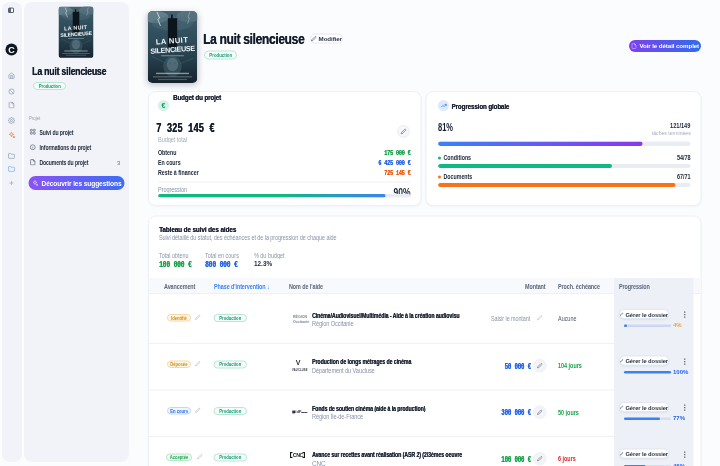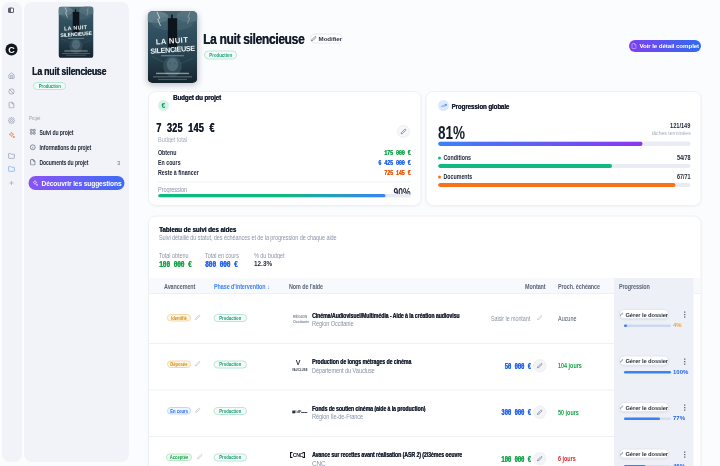--- a/index.html
+++ b/index.html
@@ -182,21 +182,21 @@
 </div>
 
 <div class="abs card" id="prog" style="left:425.5px;top:91px;width:276px;height:115px;">
   <div class="abs" style="left:11.5px;top:8px;width:11px;height:11px;border-radius:50%;background:#dbeafe;display:flex;align-items:center;justify-content:center;">
     <svg width="6.5" height="6.5" viewBox="0 0 24 24" fill="none" stroke="#2563eb" stroke-width="2.4">
           <path d="M3 17l6-6 4 4 8-8"></path>
           <path d="M15 7h6v6"></path>
         </svg>
   </div>
   <div class="abs" style="left:25px;top:10px;font-size:7.8px;font-weight:bold;color:#1b2334;letter-spacing:-0.15px;text-shadow:.25px 0 currentColor;"><span class="sx">Progression globale</span></div>
-  <div class="abs" style="left:11.5px;top:30px;font-size:18px;font-weight:bold;color:#151d2c;"><span class="sx" style="transform:scaleX(.75);">81%</span></div>
+  <div class="abs" style="left:11.5px;top:30px;font-size:10px;font-weight:bold;color:#151d2c;"><span class="sx" style="transform:scaleX(.75);">81%</span></div>
   <div class="abs" style="right:10px;top:29px;font-size:7px;font-weight:bold;color:#1b2334;text-align:right;"><span class="sxr">121/149</span></div>
   <div class="abs" style="right:10px;top:37.5px;font-size:6px;color:#a4abba;text-align:right;"><span class="sxr" style="transform:scaleX(.85);">tâches terminées</span></div>
   <div class="abs track" style="left:11.5px;right:10px;top:49.5px;height:4.5px;">
     <div class="fill" style="width:81%;background:linear-gradient(90deg,#3b82f6,#8b37f0);"></div>
   </div>
   <div class="abs" style="left:11.5px;top:64.7px;width:3px;height:3px;border-radius:50%;background:#10b981;"></div>
   <div class="abs" style="left:17px;top:62px;font-size:6.6px;font-weight:bold;color:#20293a;"><span class="sx">Conditions</span></div>
   <div class="abs" style="right:10px;top:62px;font-size:6.8px;font-weight:bold;color:#1b2334;"><span class="sxr">54/78</span></div>
   <div class="abs track" style="left:11.5px;right:10px;top:72.2px;height:3.6px;">
     <div class="fill" style="width:69%;background:#10b981;"></div>

